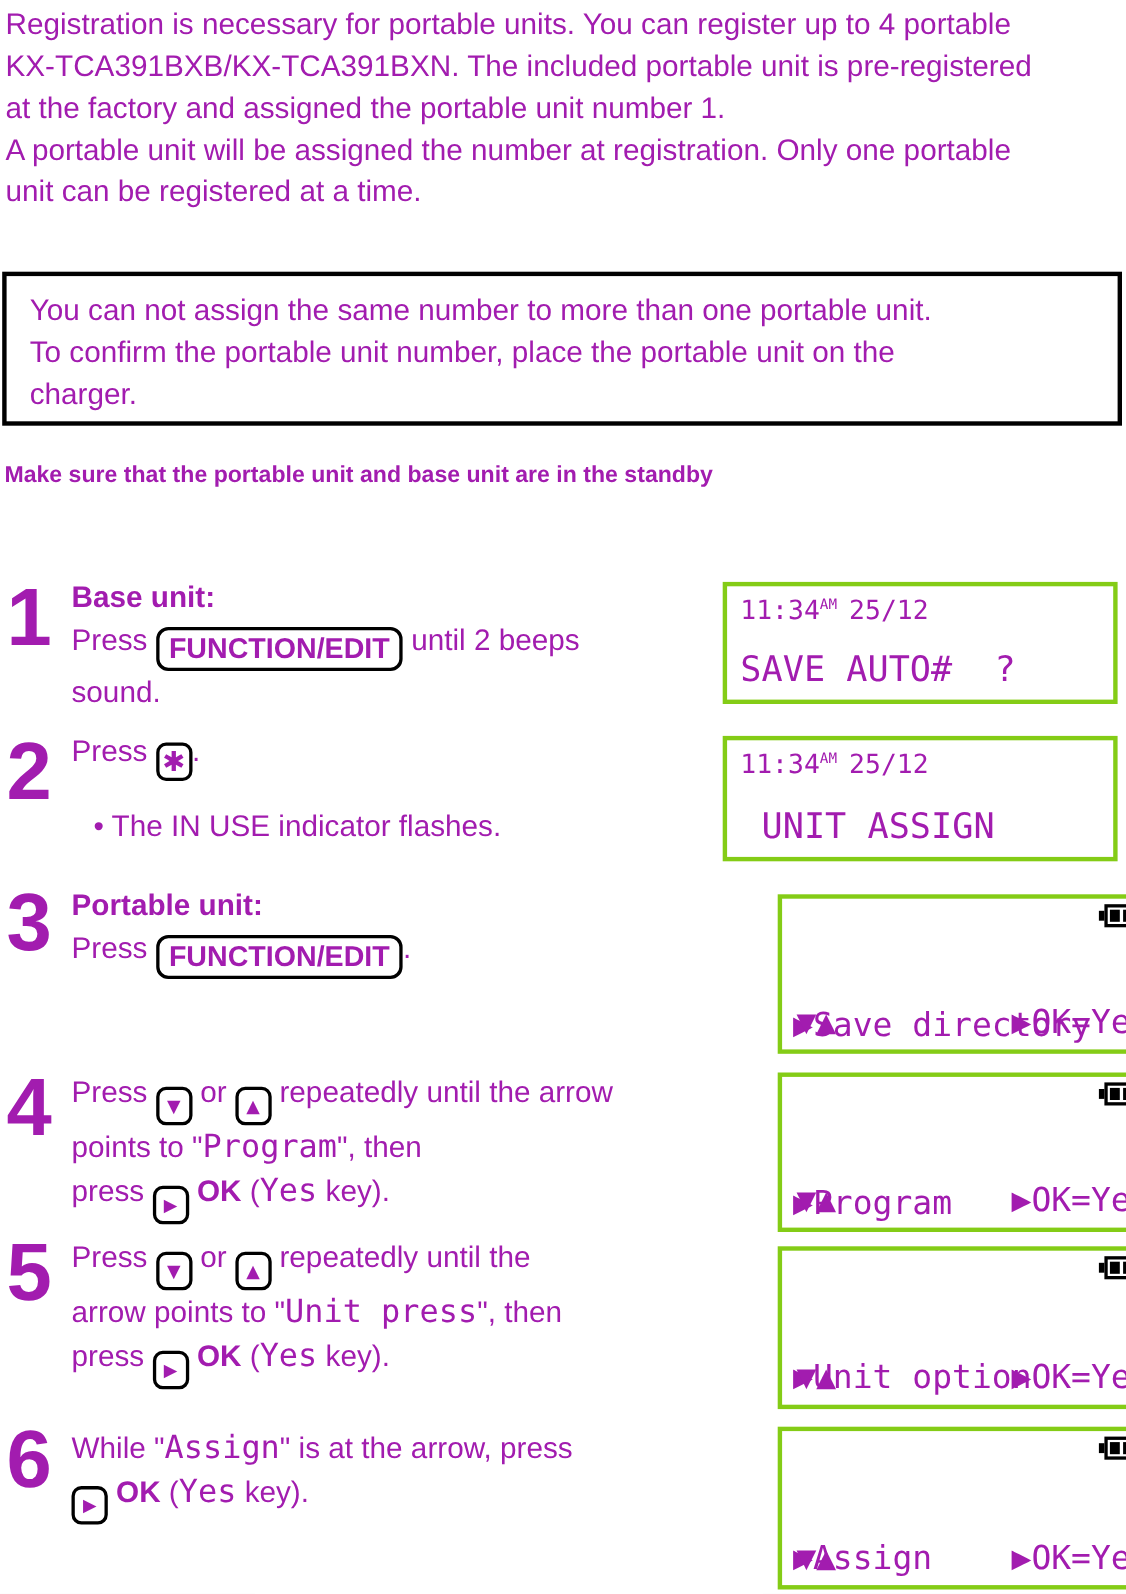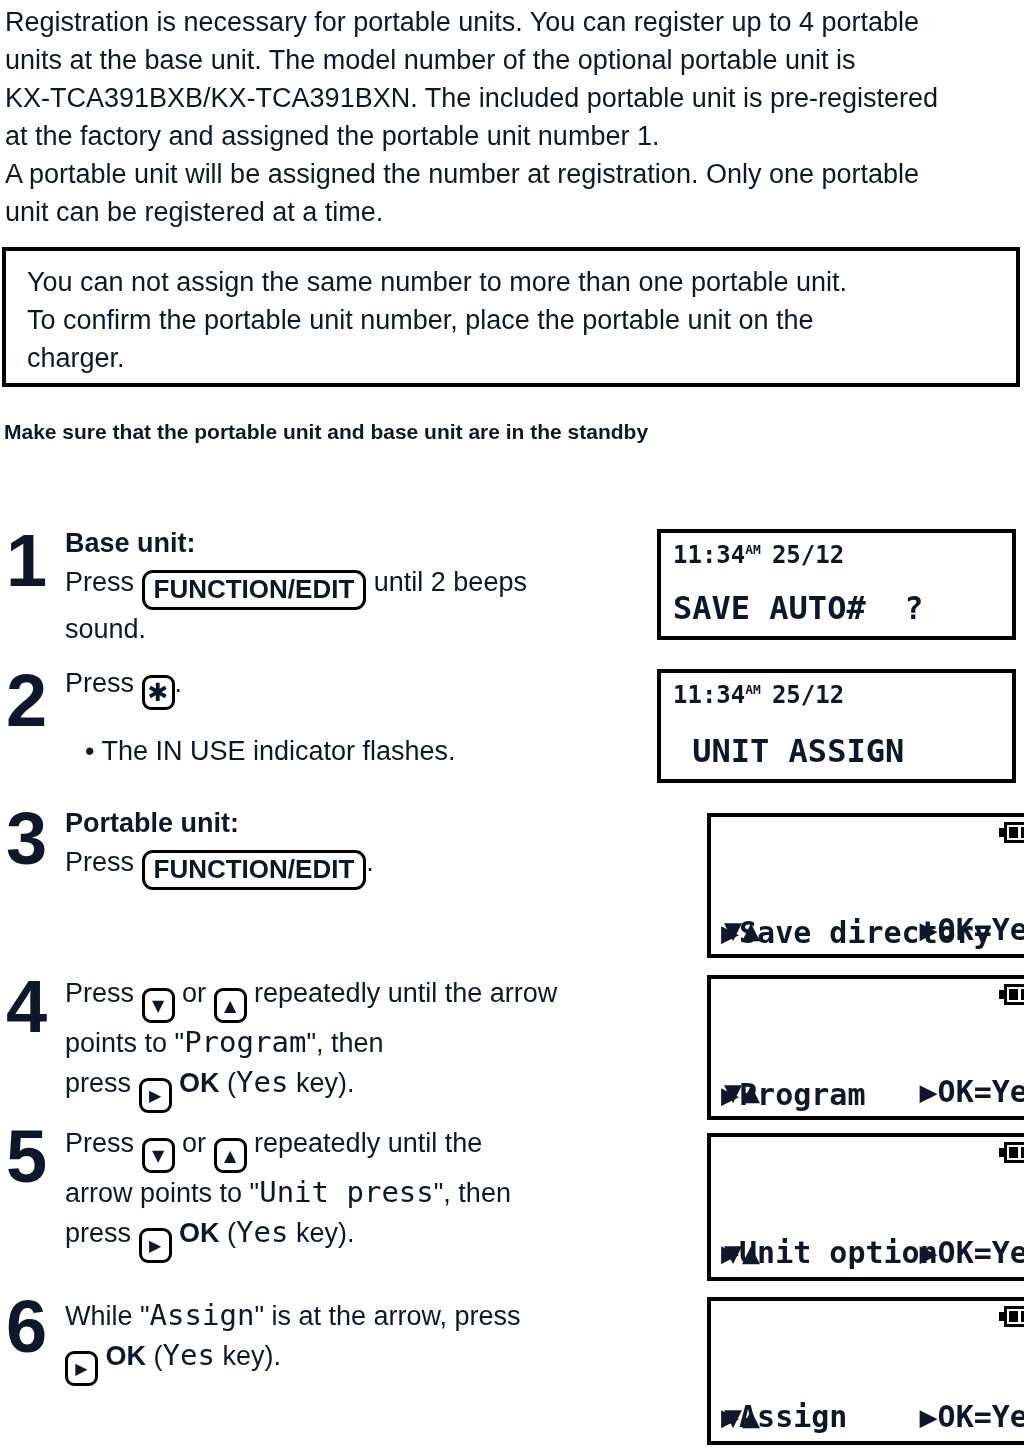--- a/index.html
+++ b/index.html
@@ -1,18 +1,18 @@
 <!DOCTYPE html>
 <html><head>
 <meta charset="utf-8">
 <style>
   html,body { margin:0; padding:0; background:#e8e8e8; }
   .page {
     position:relative; width:1024px; height:1449px; margin:0 auto;
-    background:#ffffff; color:#0f172a; overflow:hidden;
+    background:#ffffff; color:#a21caf; overflow:hidden;
     font-family:"Liberation Sans","DejaVu Sans",sans-serif;
   }
   
   .intro { position:absolute; top:3px; left:5px; width:1016px; font-size:27px; }
   .intro div { line-height:38px; white-space:nowrap; }
   .note-box {
     position:absolute; top:247px; left:2px; width:1018px; height:140px;
     border:4px solid #000; box-sizing:border-box; padding:12px 10px 0 21px; font-size:27px;
   }
   .note-box div { line-height:38px; white-space:nowrap; }
@@ -34,22 +34,22 @@
     padding:0 9px 1px; font-weight:bold; font-size:26px; line-height:1.25;
     vertical-align:-7px;
   }
   .seg-keysq {
     display:inline-flex; width:33px; height:35px; box-sizing:border-box;
     border:3px solid #000; border-radius:9px; align-items:center; justify-content:center;
     font-size:16px; vertical-align:-9px; font-family:"DejaVu Sans",sans-serif;
   }
   .seg-keysq[data-name="asterisk-key"] { font-size:25px; }
   
-  .lcd { position:absolute; background:#fff; border:4px solid #000000; box-sizing:border-box;
-         font-family:"DejaVu Sans Mono","Liberation Mono",monospace;font-weight:bold; }
+  .lcd { position:absolute; background:#fff; border:4px solid #84cc16; box-sizing:border-box;
+         font-family:"DejaVu Sans Mono","Liberation Mono",monospace; }
   .blcd { left:657px; width:359px; display:flex; flex-direction:column;
           justify-content:space-between; padding:8px 12px 9px; }
   .b1 { top:529px; height:111px; }
   .b2 { top:669px; height:114px; }
   .ltime { font-size:24px; }
   .ltime sup { font-size:13px; vertical-align:9px; letter-spacing:0; }
   .ldate { margin-left:11px; }
   .lmsg { font-size:32px; white-space:pre; }
   
   .plcd { left:707px; width:354px; padding:4px 8px 8px 10px; }
@@ -64,21 +64,20 @@
   .navbar { position:absolute; left:13px; right:11px; bottom:7px;
             display:flex; justify-content:space-between; font-size:30px; }
 </style>
 </head>
 <body>
 
 <div class="page" data-name="manual-page">
 
   <div class="intro" data-name="intro-paragraph">
     <div data-name="intro-line">Registration is necessary for portable units. You can register up to 4 portable</div>
-    <div data-name="intro-line">units at the base unit. The model number of the optional portable unit is</div>
     <div data-name="intro-line">KX-TCA391BXB/KX-TCA391BXN. The included portable unit is pre-registered</div>
     <div data-name="intro-line">at the factory and assigned the portable unit number 1.</div>
     <div data-name="intro-line">A portable unit will be assigned the number at registration. Only one portable</div>
     <div data-name="intro-line">unit can be registered at a time.</div>
   </div>
 
   <div class="note-box" data-name="note-box">
     <div data-name="note-line">You can not assign the same number to more than one portable unit.</div>
     <div data-name="note-line">To confirm the portable unit number, place the portable unit on the</div>
     <div data-name="note-line">charger.</div>

